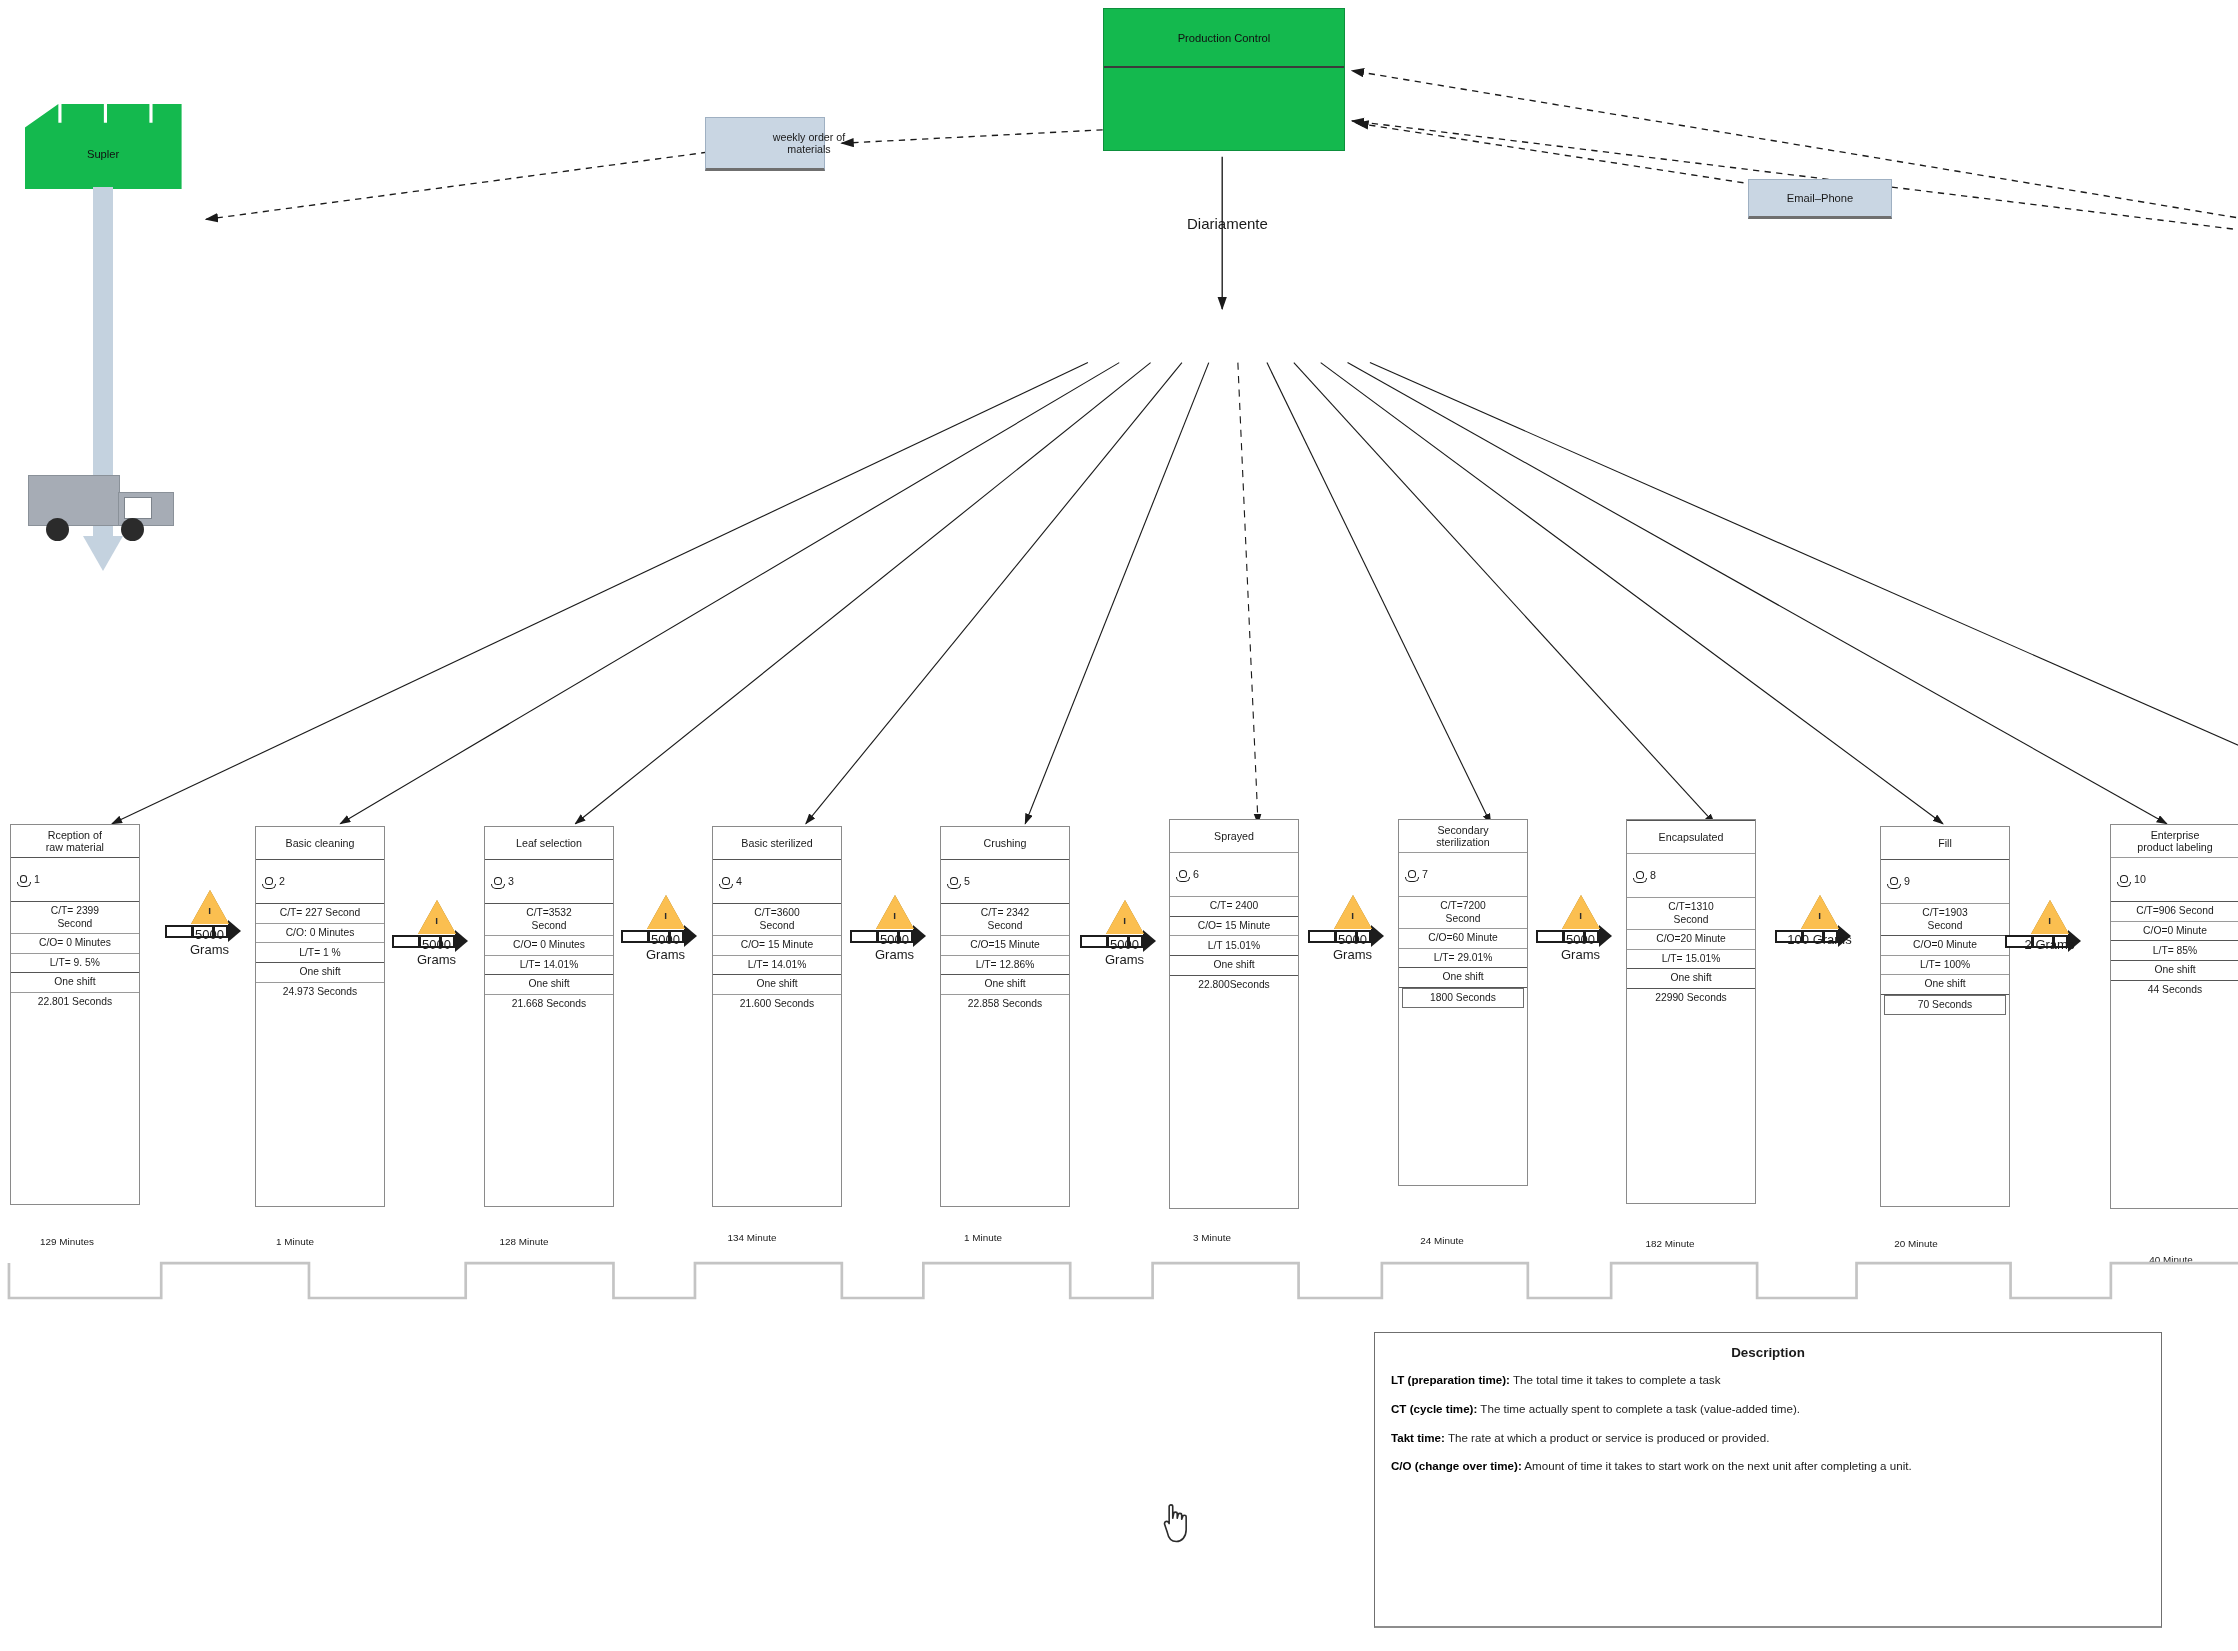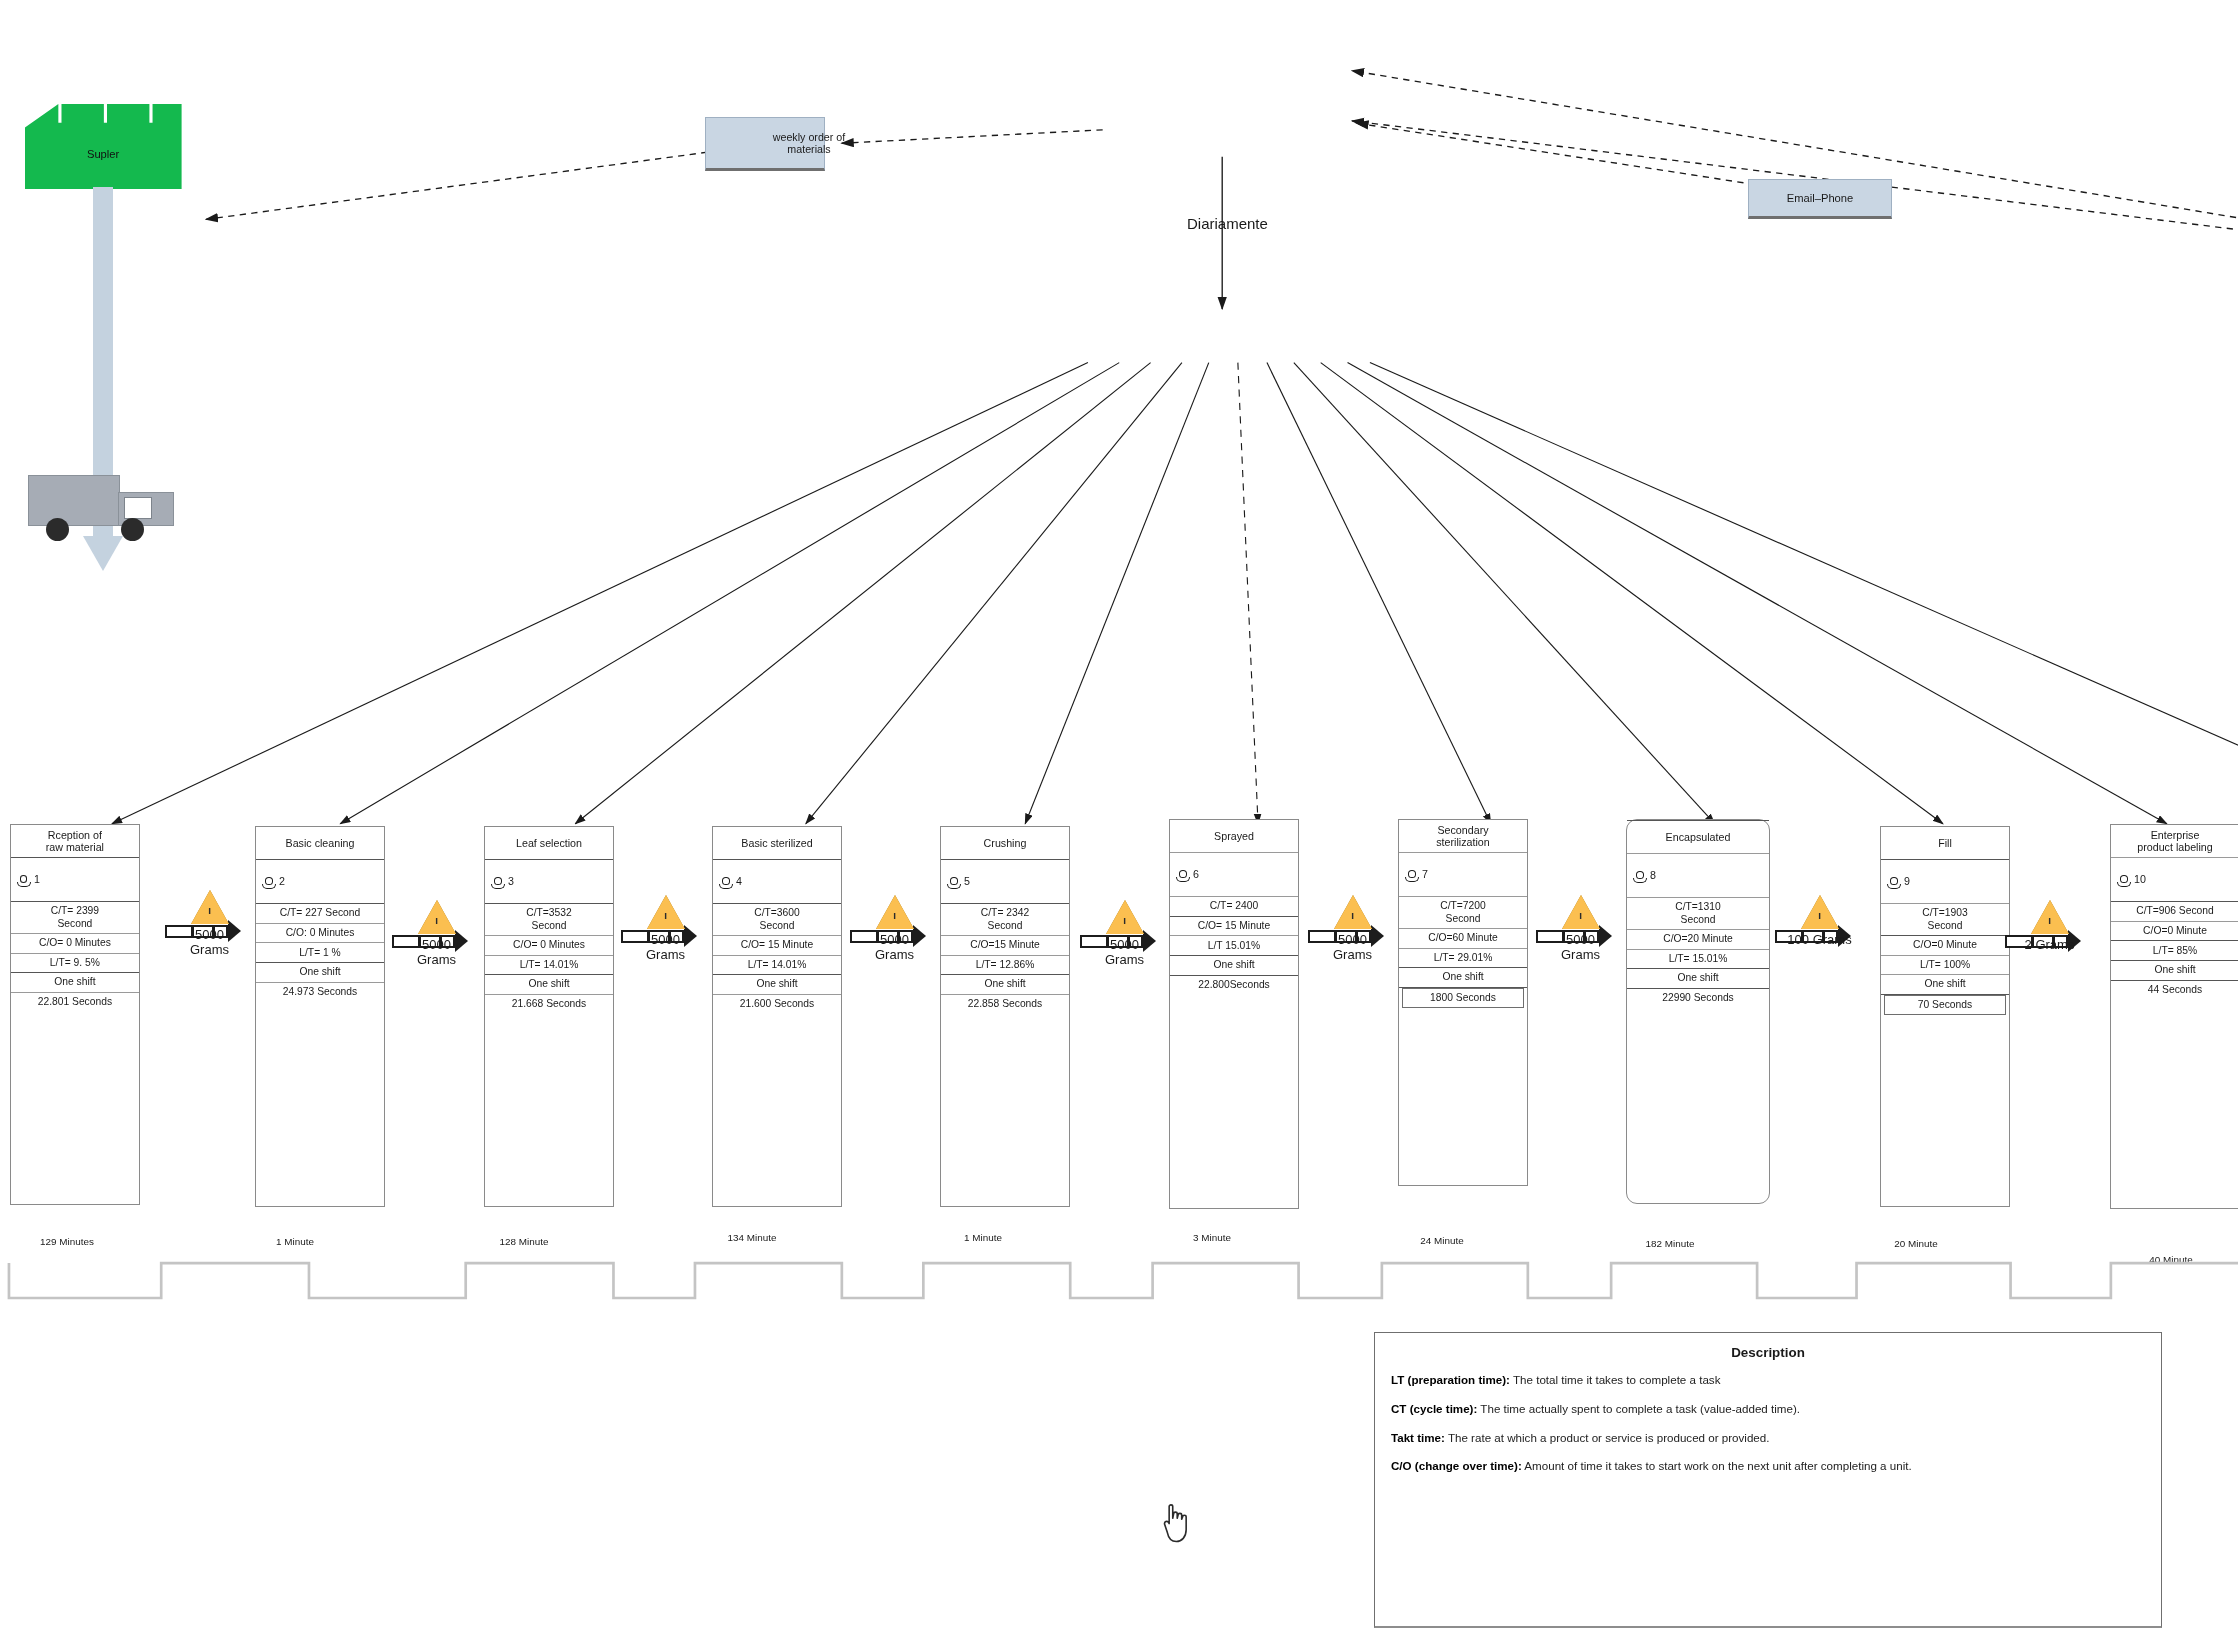--- a/index.html
+++ b/index.html
@@ -108,20 +108,25 @@
       <path d="M 2950 810 L 4340 1840"></path>
       <path d="M 3010 810 L 4840 1840"></path>
       <path d="M 3060 810 L 5420 1850"></path>
     </g>
 
     <g stroke="#1a1a1a" stroke-width="2.5" fill="none" marker-end="url(#ah)" stroke-dasharray="16 14">
       <path d="M 2765 810 L 2810 1840"></path>
     </g>
   </svg>
 
+  <div class="abs green-box" style="left:1103px;top:8px;width:242px;height:143px;">
+    <div style="height:57px;border-bottom:2.2px solid #3b3b3b;display:flex;align-items:center;justify-content:center;">
+      <span style="font-size:11.2px;color:#111;">Production Control</span>
+    </div>
+  </div>
 
   <div class="abs grey-box" style="left:705px;top:117px;width:120px;height:54px;">
     <div class="ctext" style="font-size:10.7px;white-space:pre-line;padding-left:44px;">weekly order of
 materials</div>
   </div>
 
   <div class="abs grey-box" style="left:1748px;top:179px;width:144px;height:40px;">
     <div class="ctext" style="font-size:11.2px;">Email–Phone</div>
   </div>
 
@@ -281,21 +286,21 @@
       <div class="r" style="white-space:pre-line;">C/T=7200
 Second</div>
       <div class="r">C/O=60 Minute</div>
       <div class="r thick">L/T= 29.01%</div>
       <div class="r thick">One shift</div>
       <div class="r" style="border:0.4px solid #6e6e6e;margin:0 2.7px;">1800 Seconds</div>
     </div>
     <div class="spacer"></div>
   </div>
 
-  <div class="abs proc" style="left:1626px;top:819px;width:144px;height:385px;border-radius:11px;">
+  <div class="abs proc" style="left:1626px;top:819px;width:130px;height:385px;">
     <div class="title" style="white-space:pre-line;border-top:1.3px solid #555;border-bottom:0.4px solid #9a9a9a;">Encapsulated</div>
     <div class="opbay" style="border-bottom:0.4px solid #9a9a9a;">
       <div class="opicon">
           <div class="hd"></div>
           <div class="sh"></div>
         </div>
       <div class="opnum">8</div>
     </div>
     <div class="rows">
       <div class="r" style="white-space:pre-line;">C/T=1310

